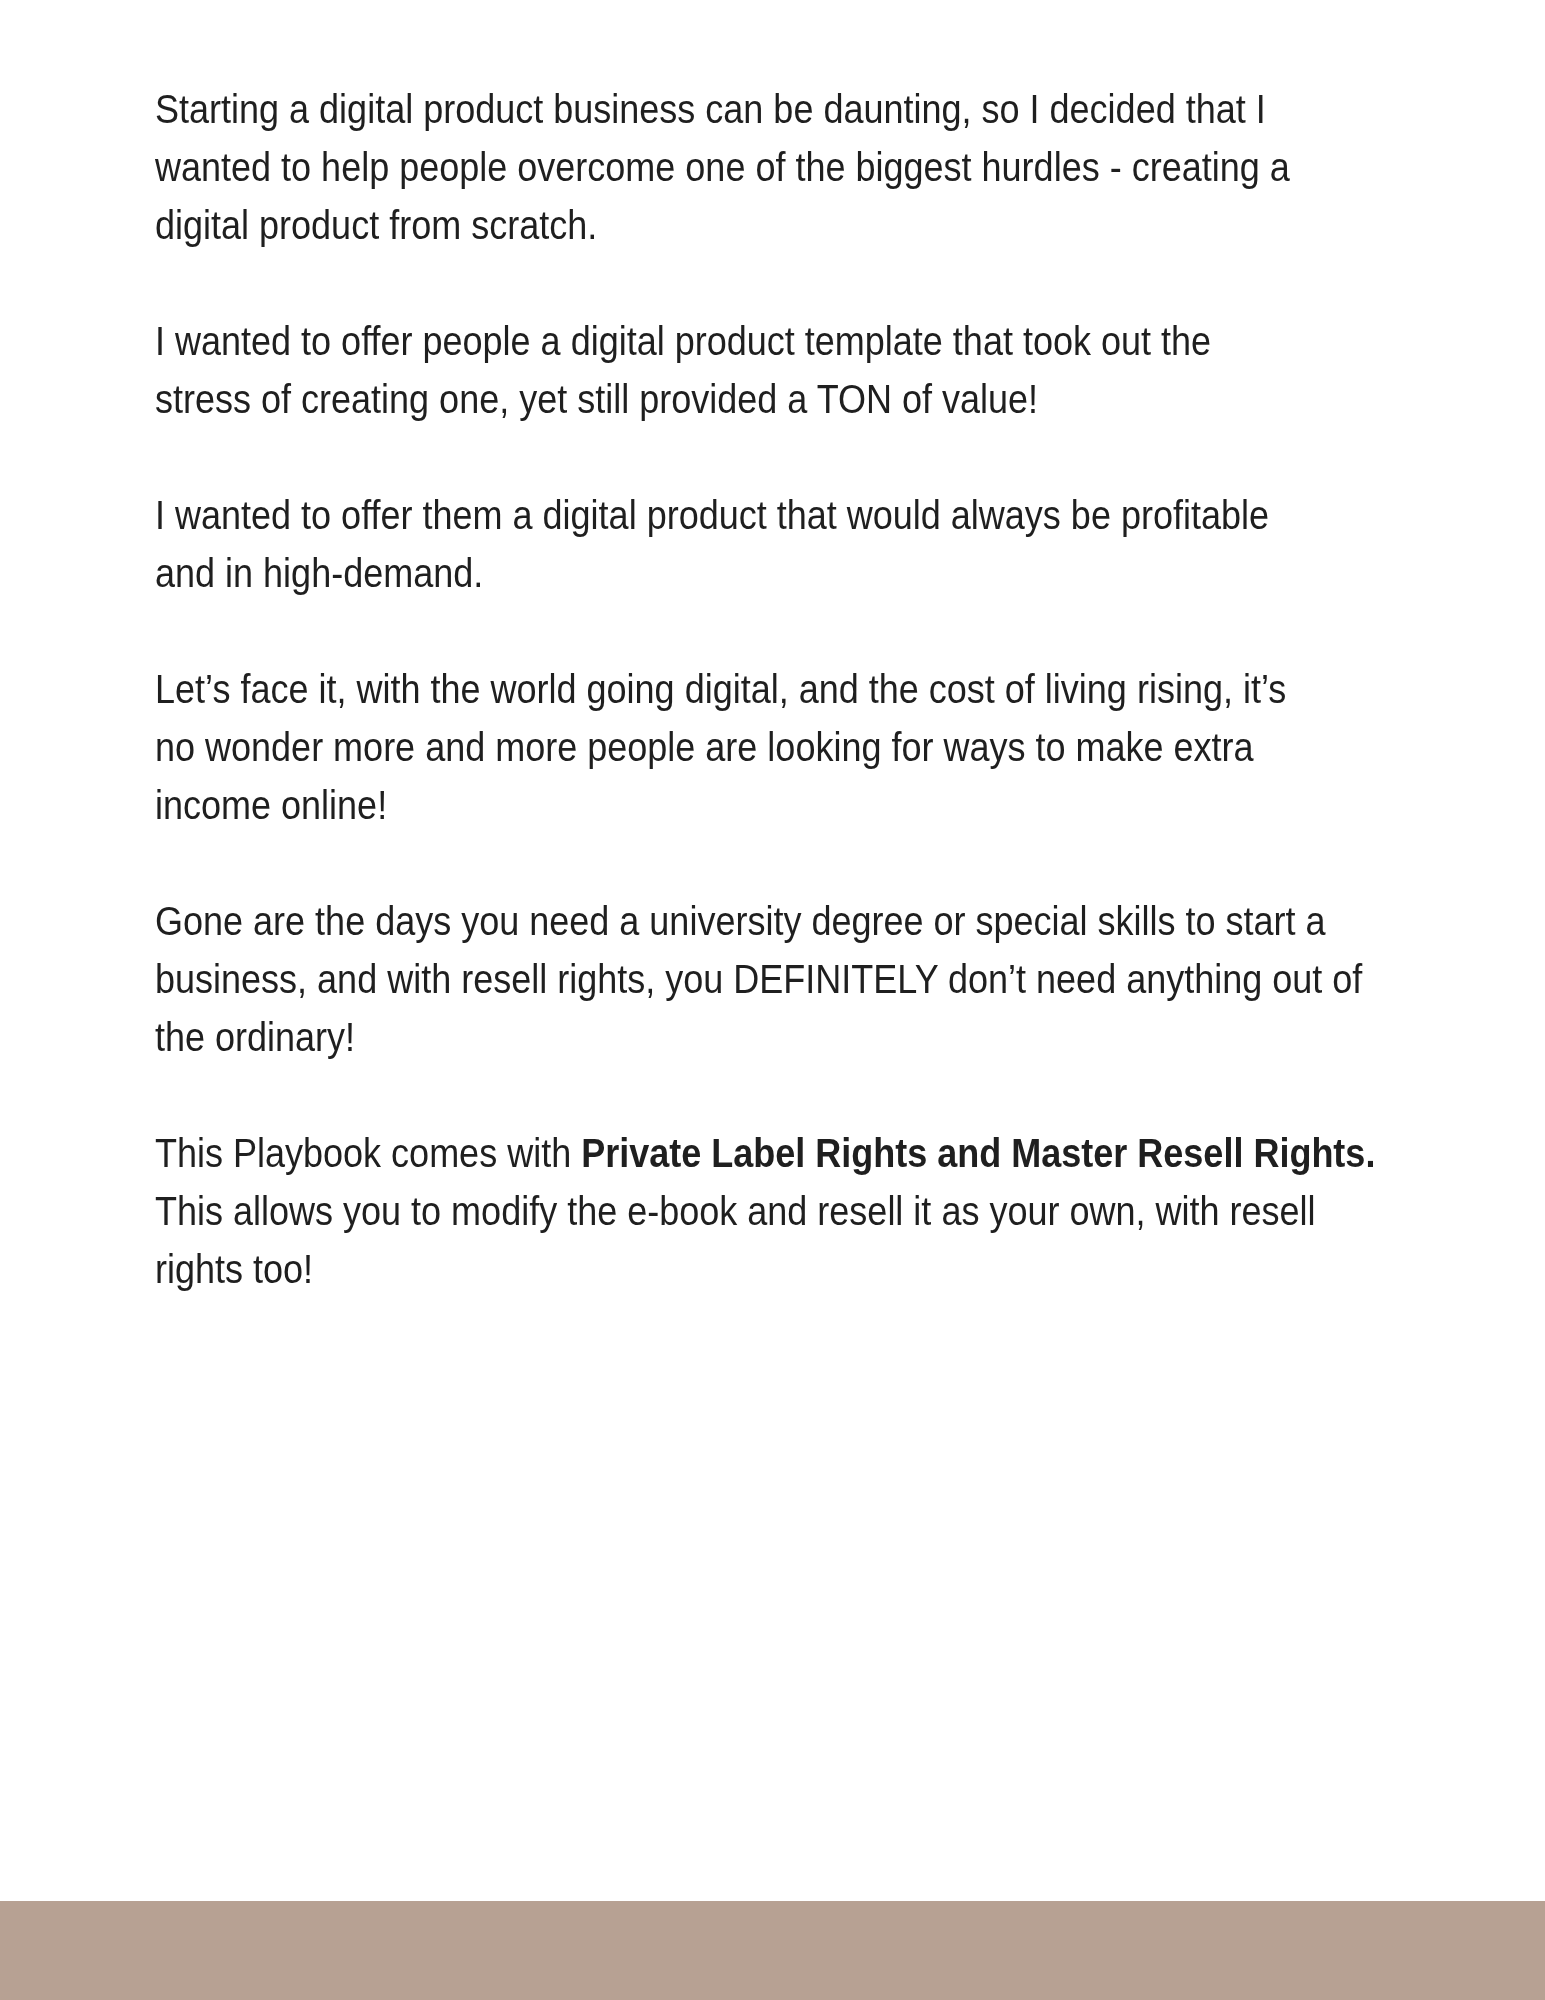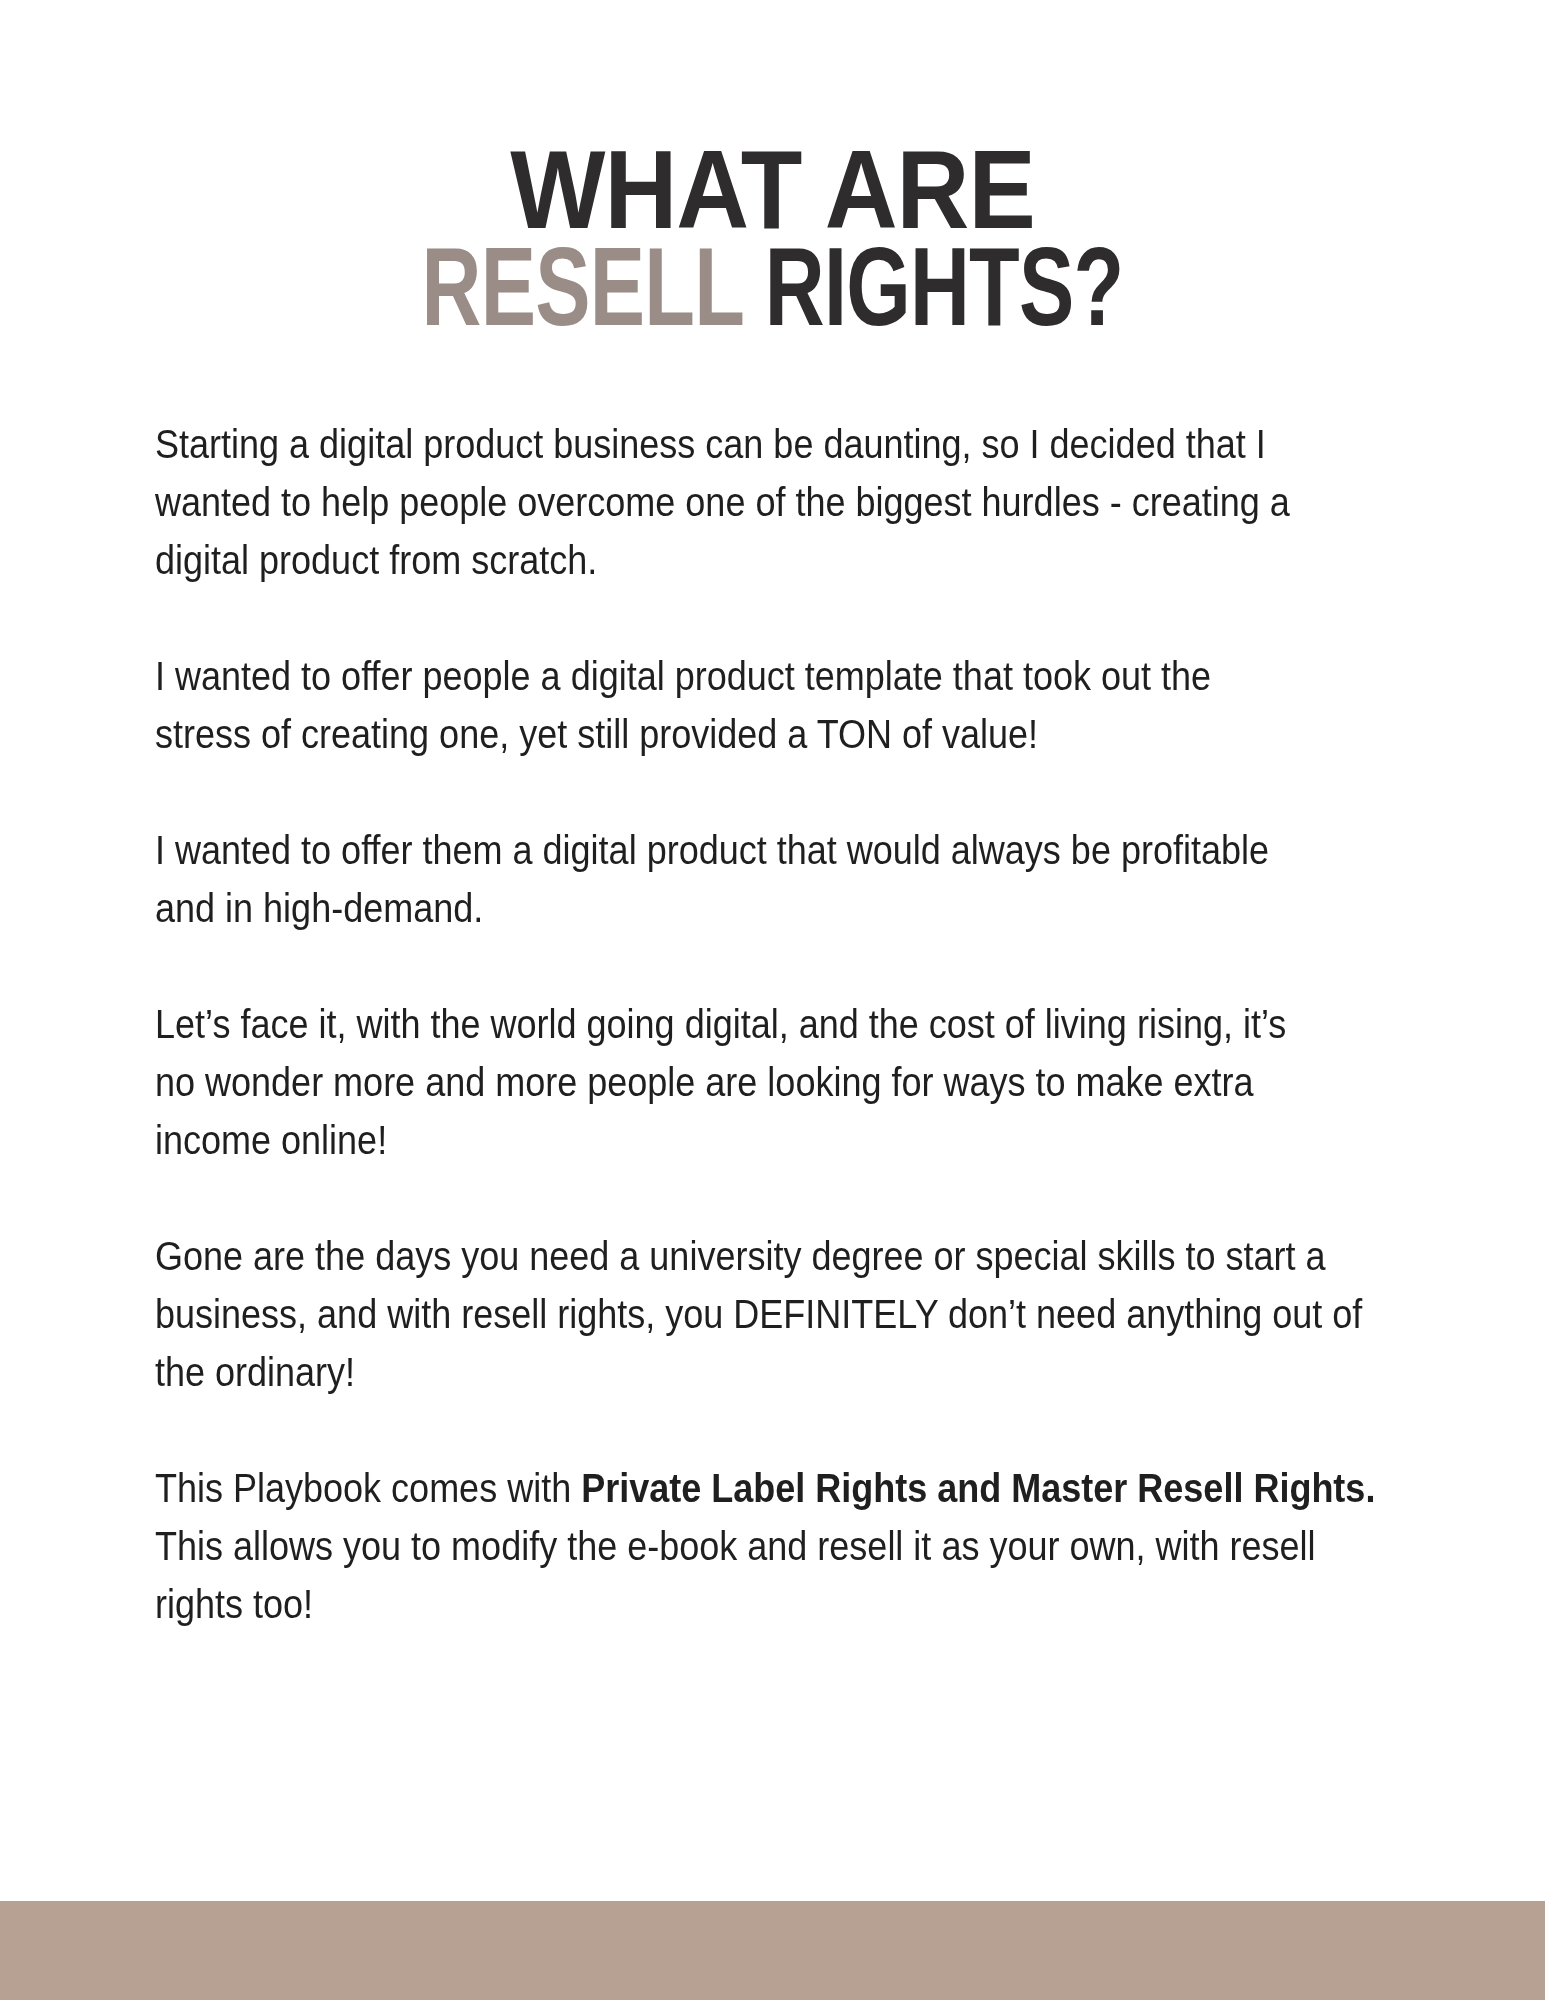--- a/index.html
+++ b/index.html
@@ -55,24 +55,20 @@
     width: 100%;
     height: 99px;
     background: var(--footer-bar, #b7a193);
   }
 </style>
 </head>
 <body>
 
 <div class="page">
 
-  <header class="title-wrap">
-    <span class="title-line l1">WHAT ARE</span>
-    <span class="title-line l2"><span class="accent">RESELL</span><span> RIGHTS?</span></span>
-  </header>
 
   <main class="content" id="paragraphs">
       <p class="para"><span>Starting a digital product business can be daunting, so I decided that I</span><br><span>wanted to help people overcome one of the biggest hurdles - creating a</span><br><span>digital product from scratch.</span></p>
       <p class="para"><span>I wanted to offer people a digital product template that took out the</span><br><span>stress of creating one, yet still provided a TON of value!</span></p>
       <p class="para"><span>I wanted to offer them a digital product that would always be profitable</span><br><span>and in high-demand.</span></p>
       <p class="para"><span>Let’s face it, with the world going digital, and the cost of living rising, it’s</span><br><span>no wonder more and more people are looking for ways to make extra</span><br><span>income online!</span></p>
       <p class="para"><span>Gone are the days you need a university degree or special skills to start a</span><br><span>business, and with resell rights, you DEFINITELY don’t need anything out of</span><br><span>the ordinary!</span></p>
       <p class="para"><span>This Playbook comes with </span><strong>Private Label Rights and Master Resell Rights.</strong><br><span>This allows you to modify the e-book and resell it as your own, with resell</span><br><span>rights too!</span></p>
     </main>
 

